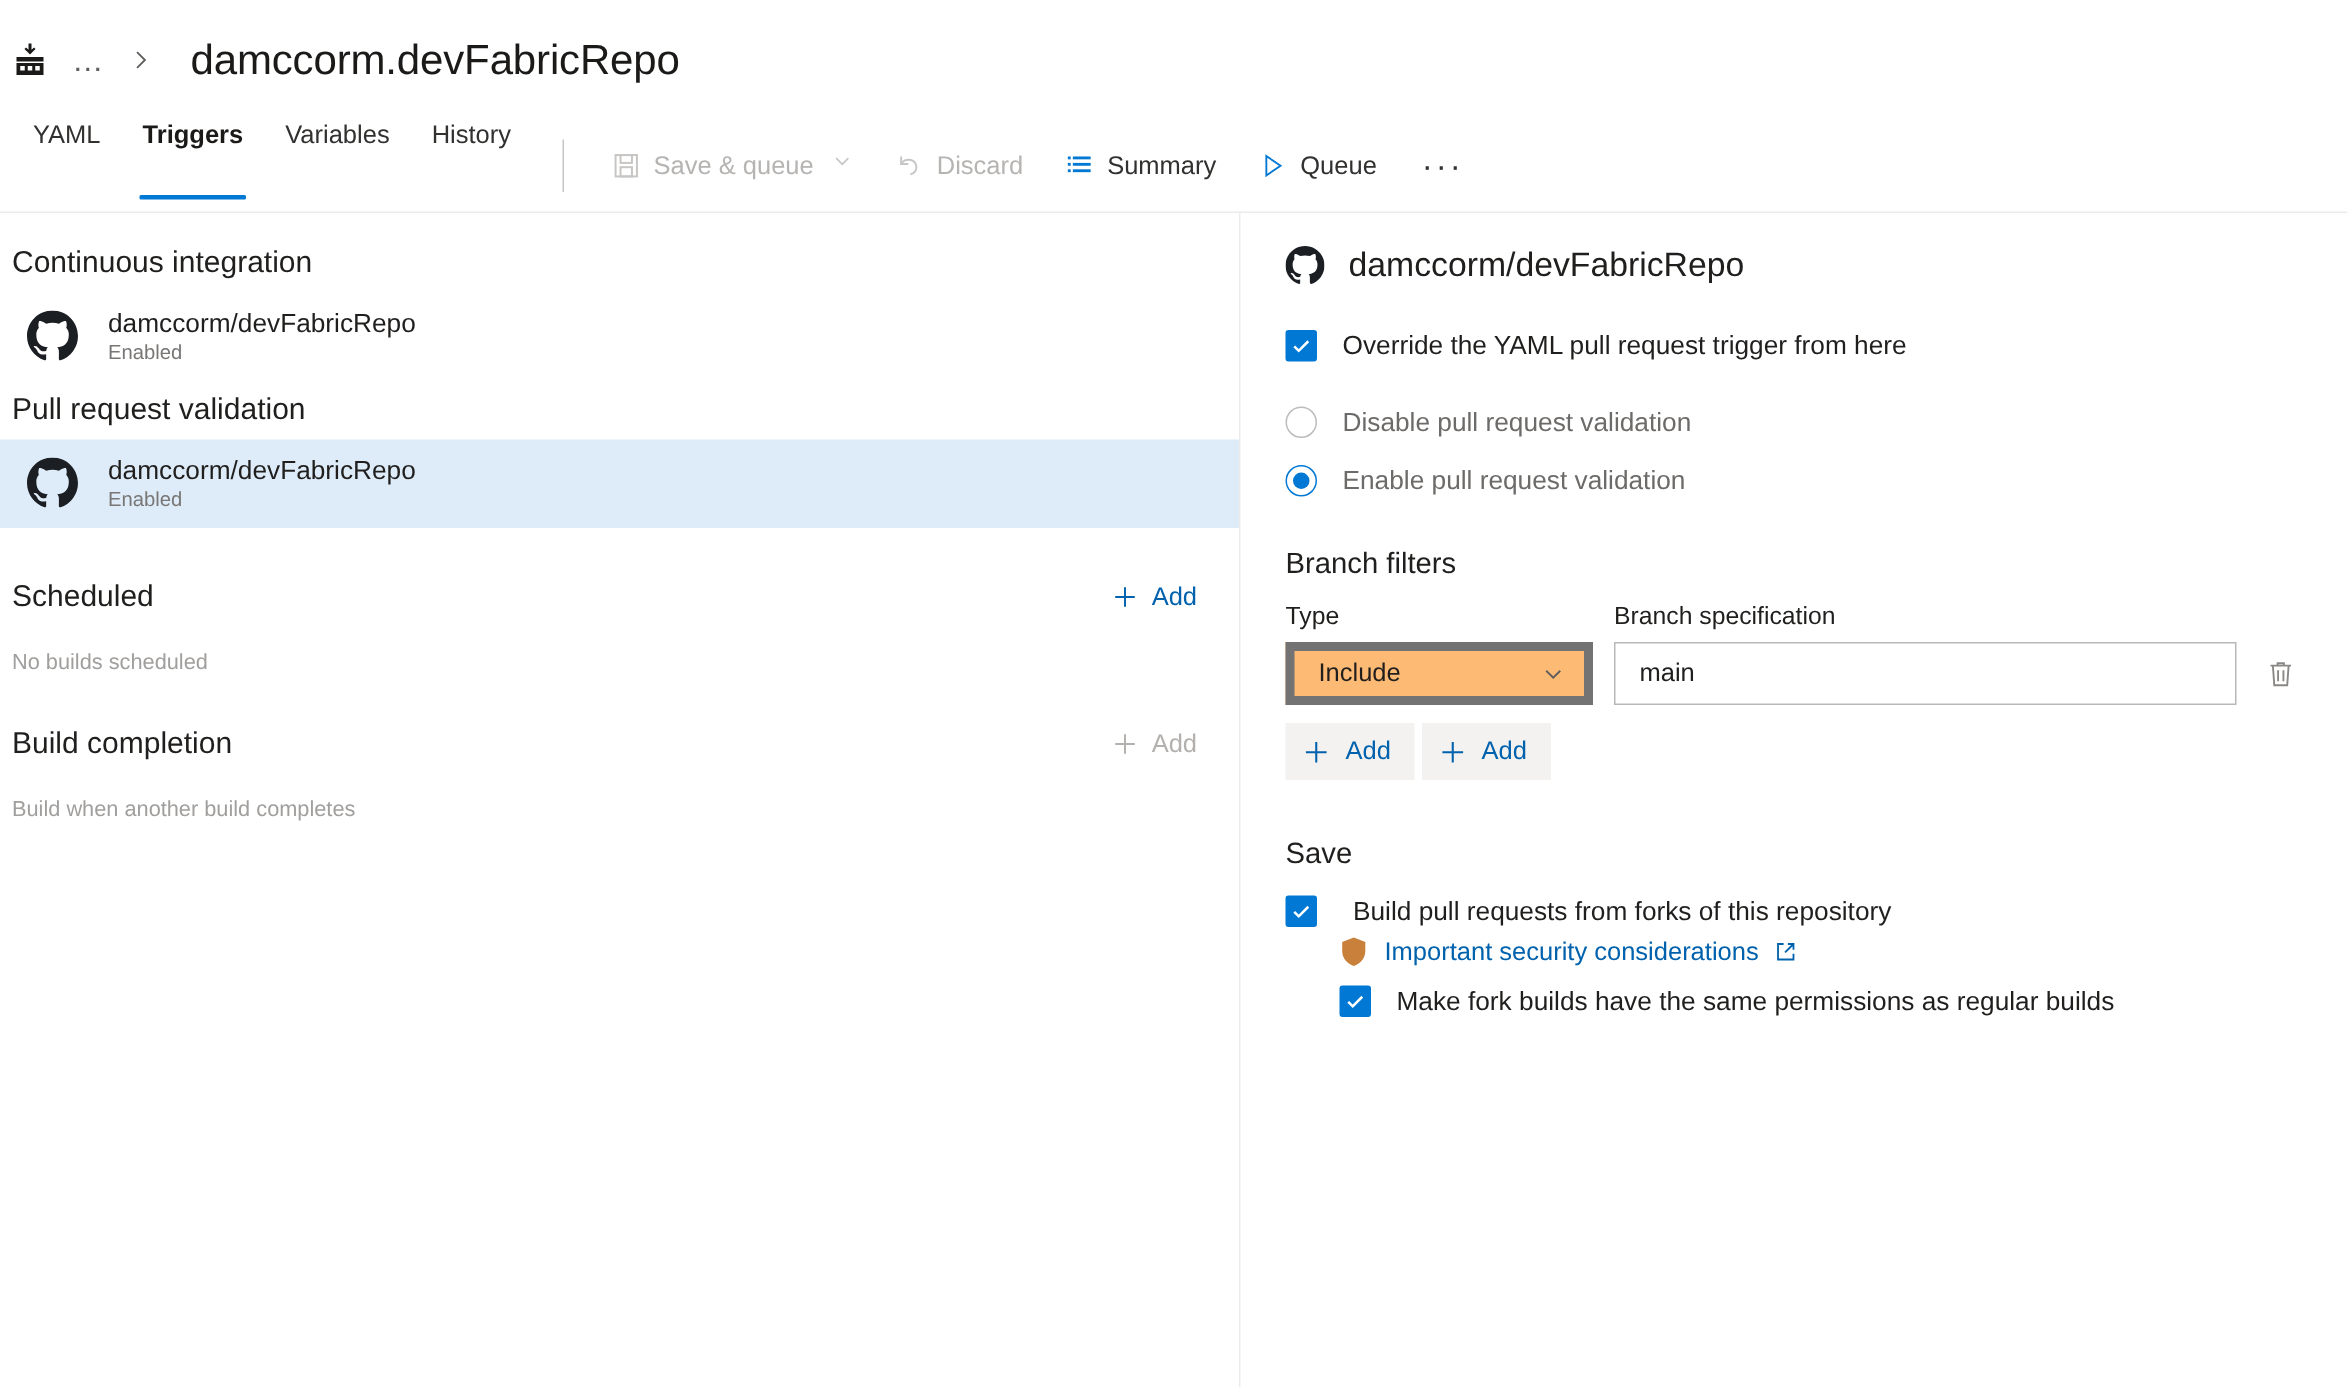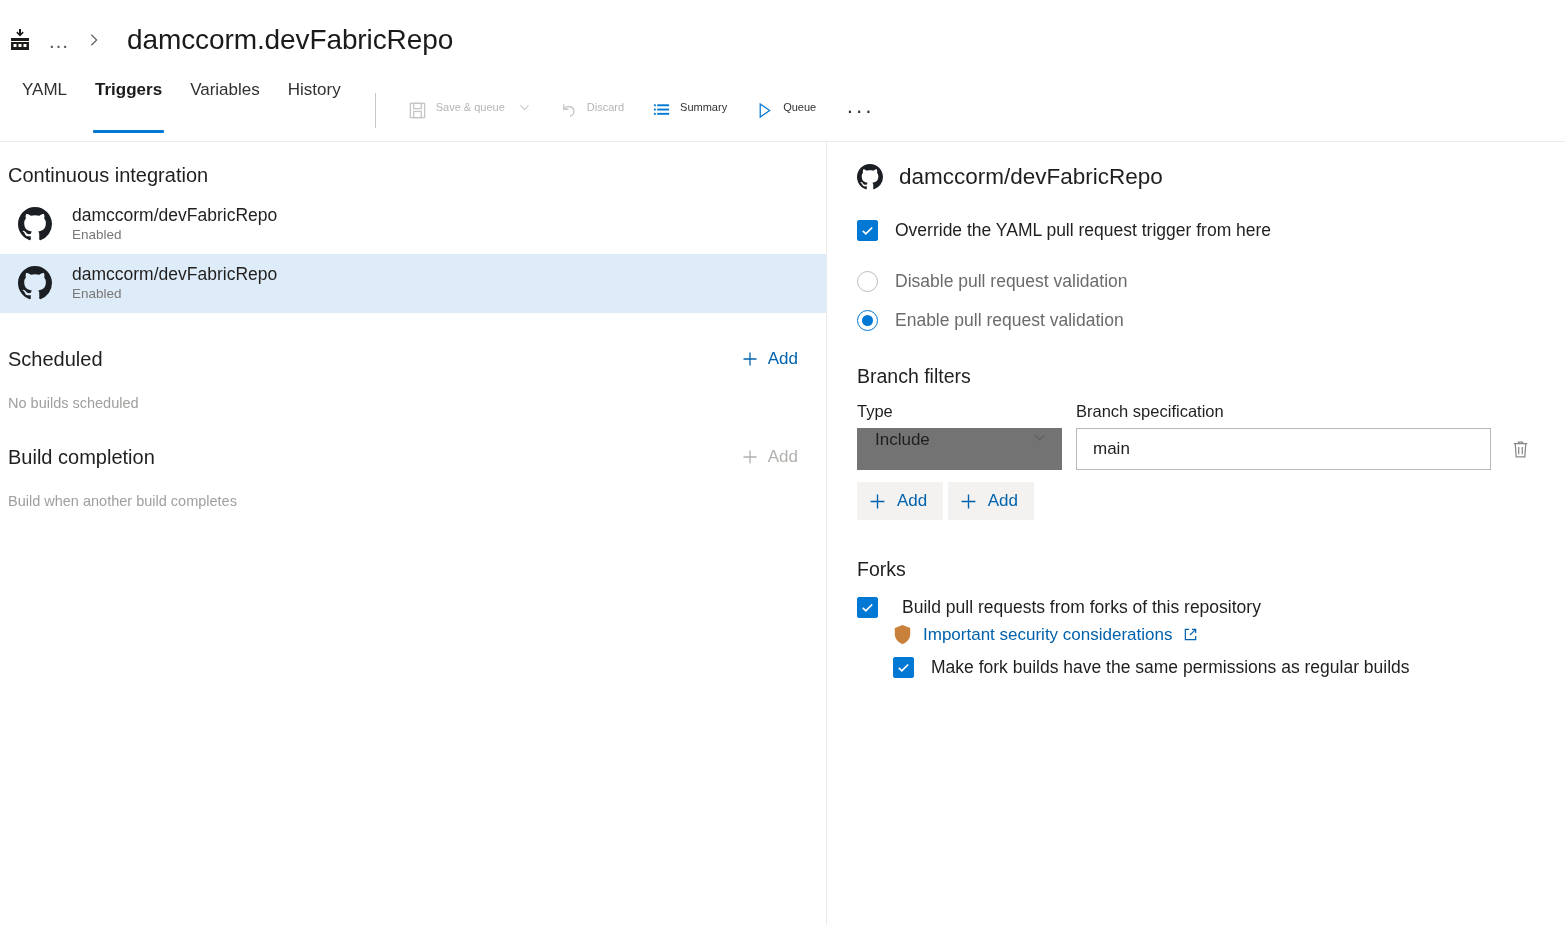--- a/index.html
+++ b/index.html
@@ -70,21 +70,21 @@
     width: 1px;
     background: #c8c6c4;
     margin: 13px 20px 13px 20px;
     flex: none;
   }
   .tools { display: flex; align-items: center; gap: 4px; }
   .tool-btn {
     display: flex;
     gap: 9px;
     padding: 6px 12px;
-    font-size: 11px;
+    font-size: 17px;
     color: #323130;
     background: none;
     border: none;
     cursor: pointer;
     font-family: inherit;
     white-space: nowrap;
   }
   .tool-btn.disabled { color: #b6b4b2; cursor: default; }
   .tool-btn .ti { width: 19px; height: 19px; display: block; flex: none; }
   .tool-btn .caret { width: 13px; height: 13px; display:block; margin-left: 4px; }
@@ -231,23 +231,24 @@
   }
   .col-type { width: 205px; flex: none; }
   .col-spec { flex: 1; }
   .col-label {
     font-size: 16.5px;
     color: #201f1e;
     margin-bottom: 7px;
   }
   .select-box {
     height: 42px;
-    border: 2px solid #737373;
-    background: #737373;
-    display: flex;
+    border: 6px solid #737373;
+    background: #fdba74;
+    display: flex;
+    align-items: center;
     justify-content: space-between;
     padding: 0 13px 0 16px;
     font-size: 17px;
     color: #201f1e;
     cursor: pointer;
   }
   .select-box .caret { width: 15px; height: 15px; display: block; color: #605e5c; }
   .text-box {
     height: 42px;
     width: 100%;
@@ -392,20 +393,23 @@
     <div class="trigger-row">
       <svg class="gh-icon" viewBox="0 0 16 16">
         <path fill="#1b1f23" d="M8 0C3.58 0 0 3.58 0 8c0 3.54 2.29 6.53 5.47 7.59.4.07.55-.17.55-.38 0-.19-.01-.82-.01-1.49-2.01.37-2.53-.49-2.69-.94-.09-.23-.48-.94-.82-1.13-.28-.15-.68-.52-.01-.53.63-.01 1.08.58 1.23.82.72 1.21 1.87.87 2.33.66.07-.52.28-.87.51-1.07-1.78-.2-3.64-.89-3.64-3.95 0-.87.31-1.59.82-2.15-.08-.2-.36-1.02.08-2.12 0 0 .67-.21 2.2.82.64-.18 1.32-.27 2-.27s1.36.09 2 .27c1.53-1.04 2.2-.82 2.2-.82.44 1.1.16 1.92.08 2.12.51.56.82 1.27.82 2.15 0 3.07-1.87 3.75-3.65 3.95.29.25.54.73.54 1.48 0 1.07-.01 1.93-.01 2.2 0 .21.15.46.55.38A8.01 8.01 0 0016 8c0-4.42-3.58-8-8-8z"></path>
       </svg>
       <div class="tr-texts">
         <span class="tr-name">damccorm/devFabricRepo</span>
         <span class="tr-status">Enabled</span>
       </div>
     </div>
 
+    <div class="sec-head">
+      <span>Pull request validation</span>
+    </div>
     <div class="trigger-row selected">
       <svg class="gh-icon" viewBox="0 0 16 16">
         <path fill="#1b1f23" d="M8 0C3.58 0 0 3.58 0 8c0 3.54 2.29 6.53 5.47 7.59.4.07.55-.17.55-.38 0-.19-.01-.82-.01-1.49-2.01.37-2.53-.49-2.69-.94-.09-.23-.48-.94-.82-1.13-.28-.15-.68-.52-.01-.53.63-.01 1.08.58 1.23.82.72 1.21 1.87.87 2.33.66.07-.52.28-.87.51-1.07-1.78-.2-3.64-.89-3.64-3.95 0-.87.31-1.59.82-2.15-.08-.2-.36-1.02.08-2.12 0 0 .67-.21 2.2.82.64-.18 1.32-.27 2-.27s1.36.09 2 .27c1.53-1.04 2.2-.82 2.2-.82.44 1.1.16 1.92.08 2.12.51.56.82 1.27.82 2.15 0 3.07-1.87 3.75-3.65 3.95.29.25.54.73.54 1.48 0 1.07-.01 1.93-.01 2.2 0 .21.15.46.55.38A8.01 8.01 0 0016 8c0-4.42-3.58-8-8-8z"></path>
       </svg>
       <div class="tr-texts">
         <span class="tr-name">damccorm/devFabricRepo</span>
         <span class="tr-status">Enabled</span>
       </div>
     </div>
 
@@ -494,21 +498,21 @@
       <span>Add</span>
     </button>
 
     <button class="add-btn-box" style="margin-top:4px;">
       <svg class="plus" viewBox="0 0 16 16">
         <path d="M8 1.5v13M1.5 8h13" stroke="#0062ad" stroke-width="1.3" fill="none"></path>
       </svg>
       <span>Add</span>
     </button>
 
-    <div class="forks-head">Forks</div>
+    <div class="forks-head">Save</div>
 
     <div class="check-row" style="margin-bottom:4px;gap:24px;">
       <span class="cbx checked">
         <svg viewBox="0 0 16 16">
           <path d="M3 8.4l3.2 3.2L13 4.8" fill="none" stroke="#ffffff" stroke-width="1.8"></path>
         </svg>
       </span>
       <span class="cbx-label">Build pull requests from forks of this repository</span>
     </div>
 

